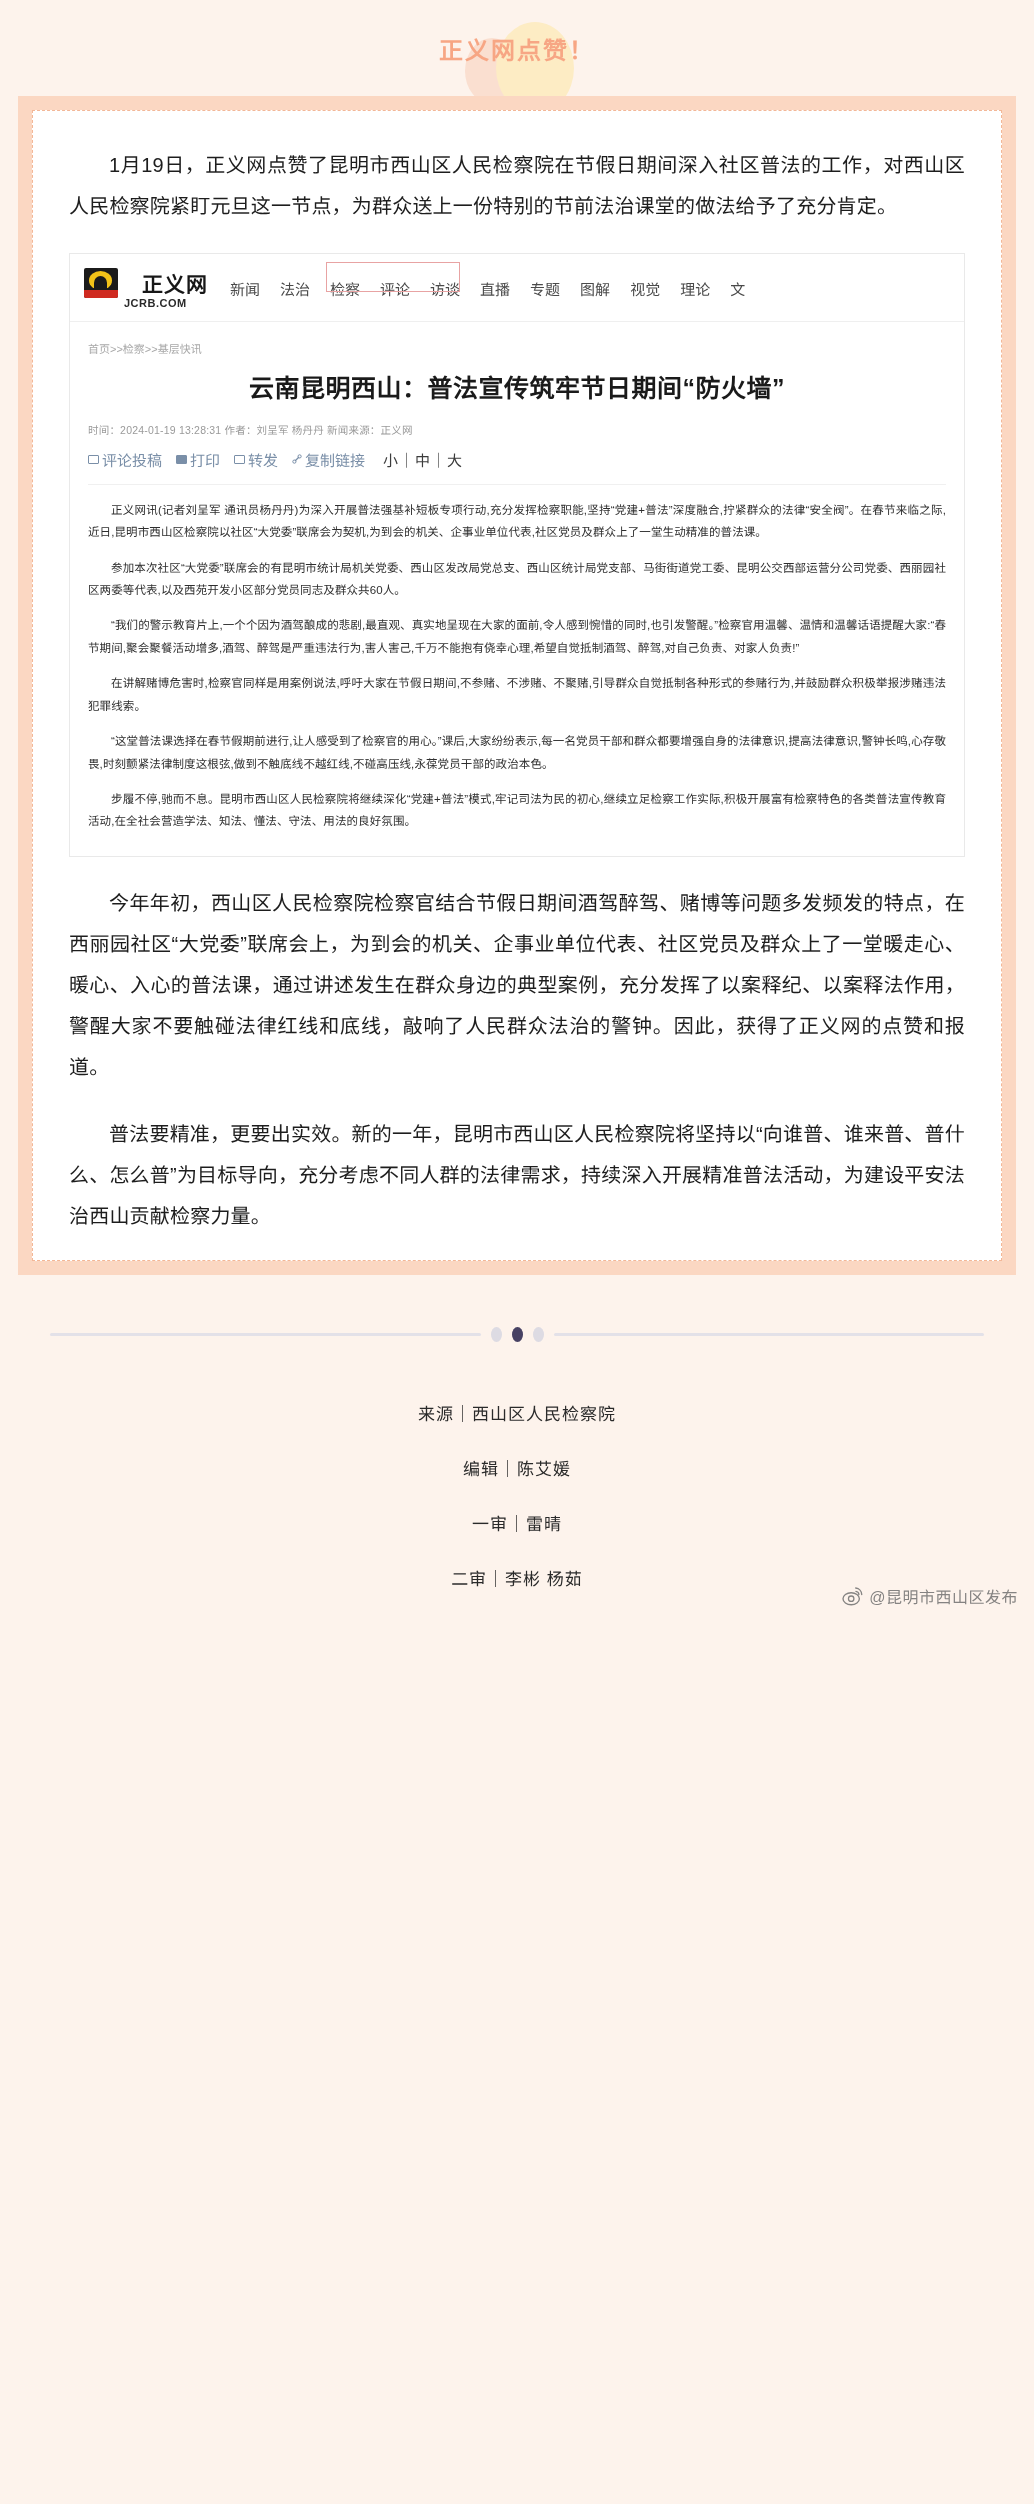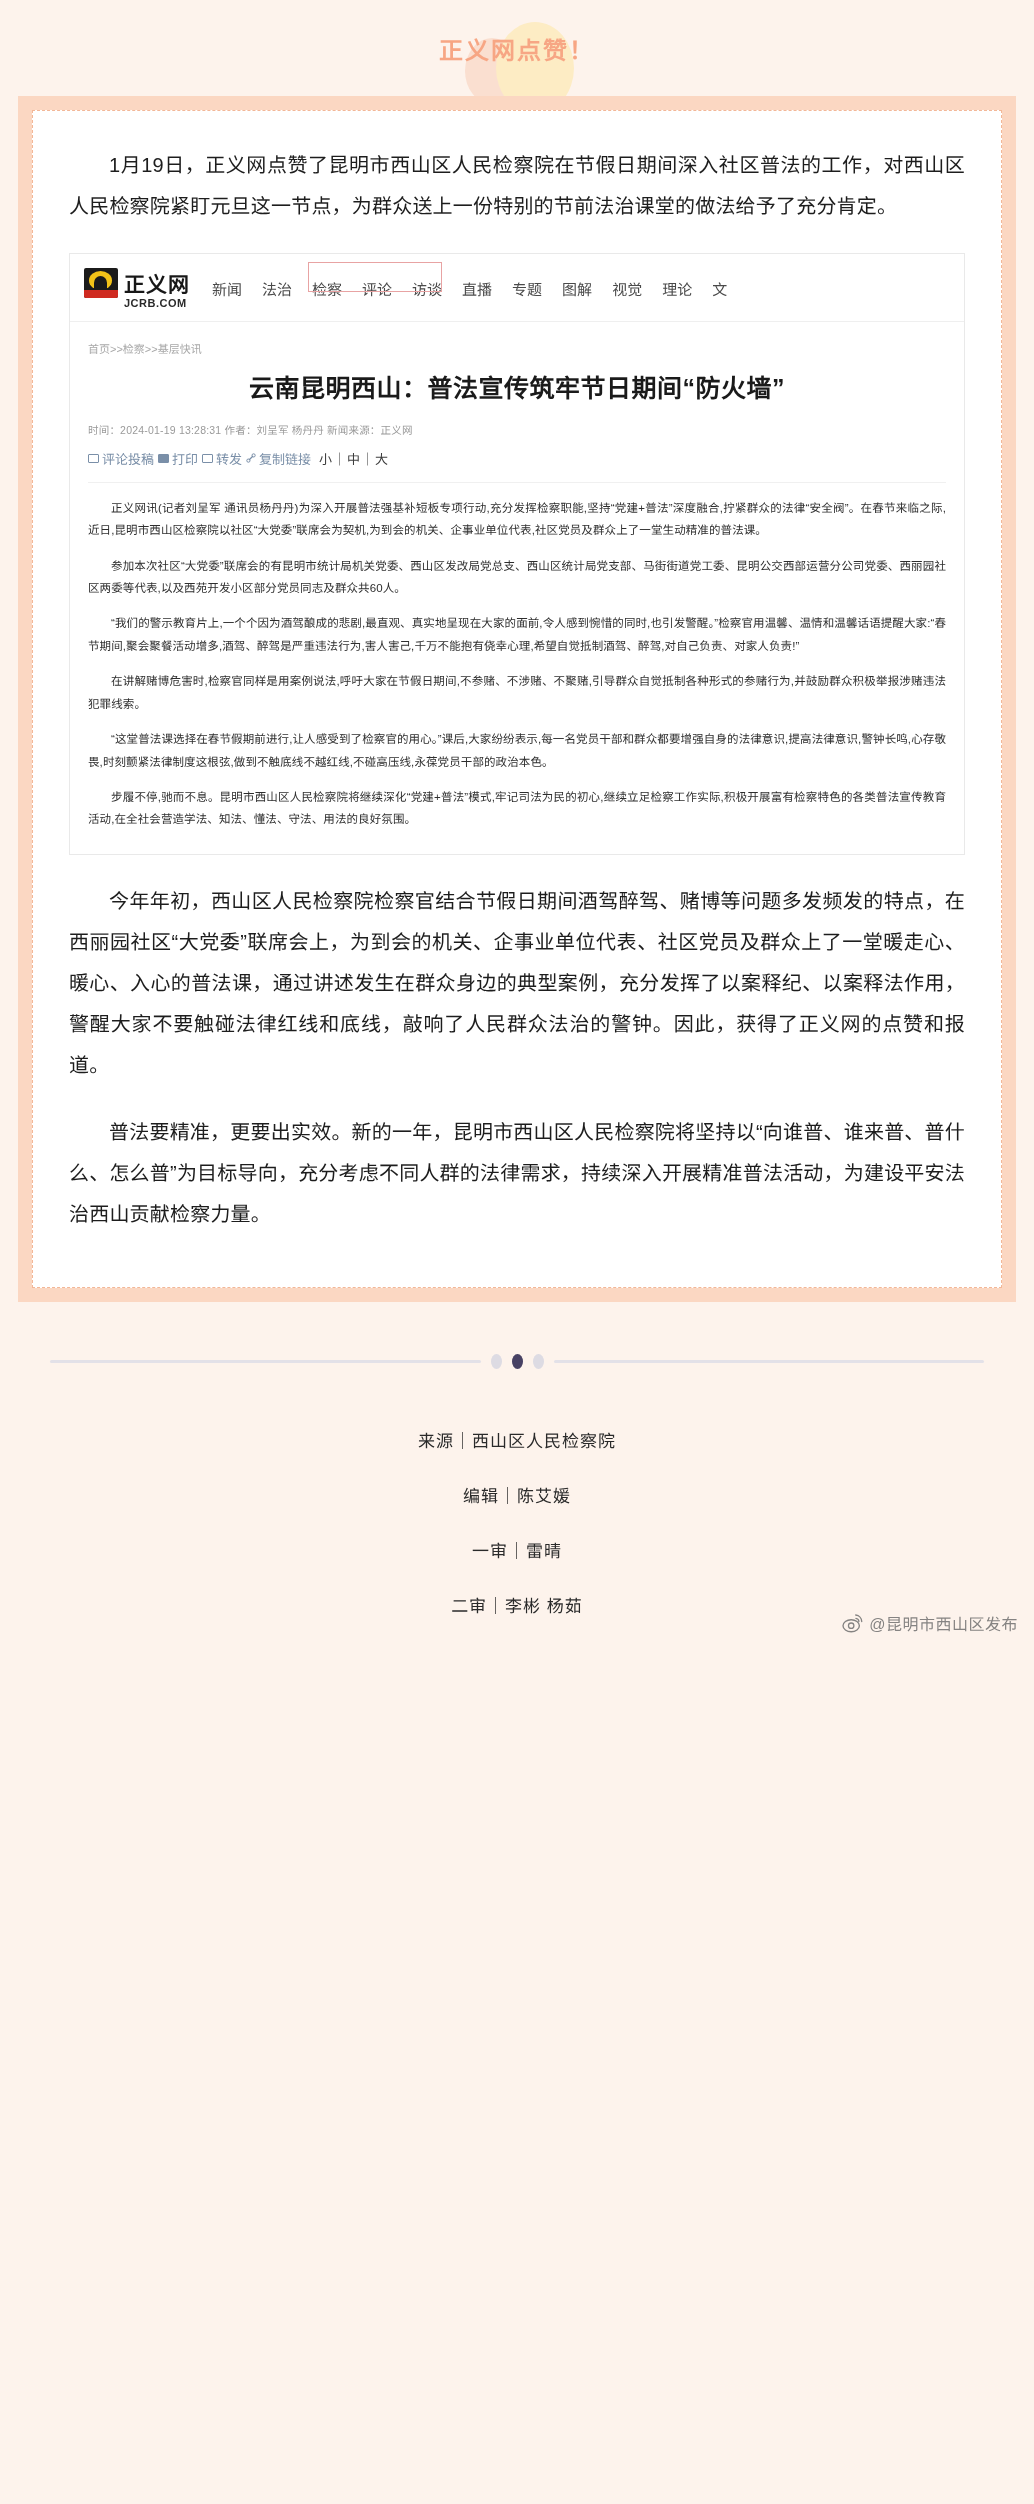--- a/index.html
+++ b/index.html
@@ -39,21 +39,21 @@
 
   
   .frame {
     margin: 0 18px 0 18px;
     background: #fbd7c2;
     padding: 14px;
   }
   .card {
     background: #ffffff;
     border: 1px dashed #f3b797;
-    padding: 34px 36px 52px 36px;
+    padding: 34px 36px 23px 36px;
   }
 
   
   .para {
     font-size: 20px;
     line-height: 2.05;
     color: #1d1d1d;
     text-align: justify;
     text-indent: 2em;
     margin: 0 0 26px 0;
@@ -70,21 +70,21 @@
   }
   .site-nav {
     display: flex;
     align-items: center;
     gap: 0;
     padding: 14px 14px 12px 14px;
     border-bottom: 1px solid #efefef;
     position: relative;
   }
   .site-logo { display:flex; flex-direction:column; align-items:flex-start; margin-right: 22px;}
-  .logo-row { display:flex; align-items:center; gap:6px; }
+  .logo-row { display:flex; align-items:center; gap:24px; }
   .logo-mark {
     width: 34px; height: 30px;
     background: #1b1b1b;
     position: relative;
     border-radius: 2px;
     overflow: hidden;
     flex: none;
   }
   .logo-mark::before{
     content:"";
@@ -120,22 +120,22 @@
     font-size: 25px;
     font-weight: bold;
     color:#1a1a1a;
     letter-spacing:.5px;
     margin: 16px 0 16px 0;
     line-height:1.35;
     text-align:center;
   }
   .meta { font-size: 10.5px; color:#9a9a9a; margin: 0 0 12px 0; letter-spacing:.2px;}
   .toolbar {
-    font-size: 13px; color:#7a8fa8;
-    display:flex; align-items:flex-end; gap:4px;
+    font-size: 15px; color:#7a8fa8;
+    display:flex; align-items:flex-end; gap:14px;
     padding-bottom: 14px;
     border-bottom: 1px solid #f0f0f0;
     margin-bottom: 14px;
   }
   .tool { display:flex; align-items:center; gap:3px; white-space:nowrap;}
   .tool-ico {
     display:inline-block; width:11px; height:9px;
     border:1px solid #7a8fa8; border-radius:1px;
   }
   .tool-ico.print { background:#7a8fa8; border-color:#7a8fa8;}

